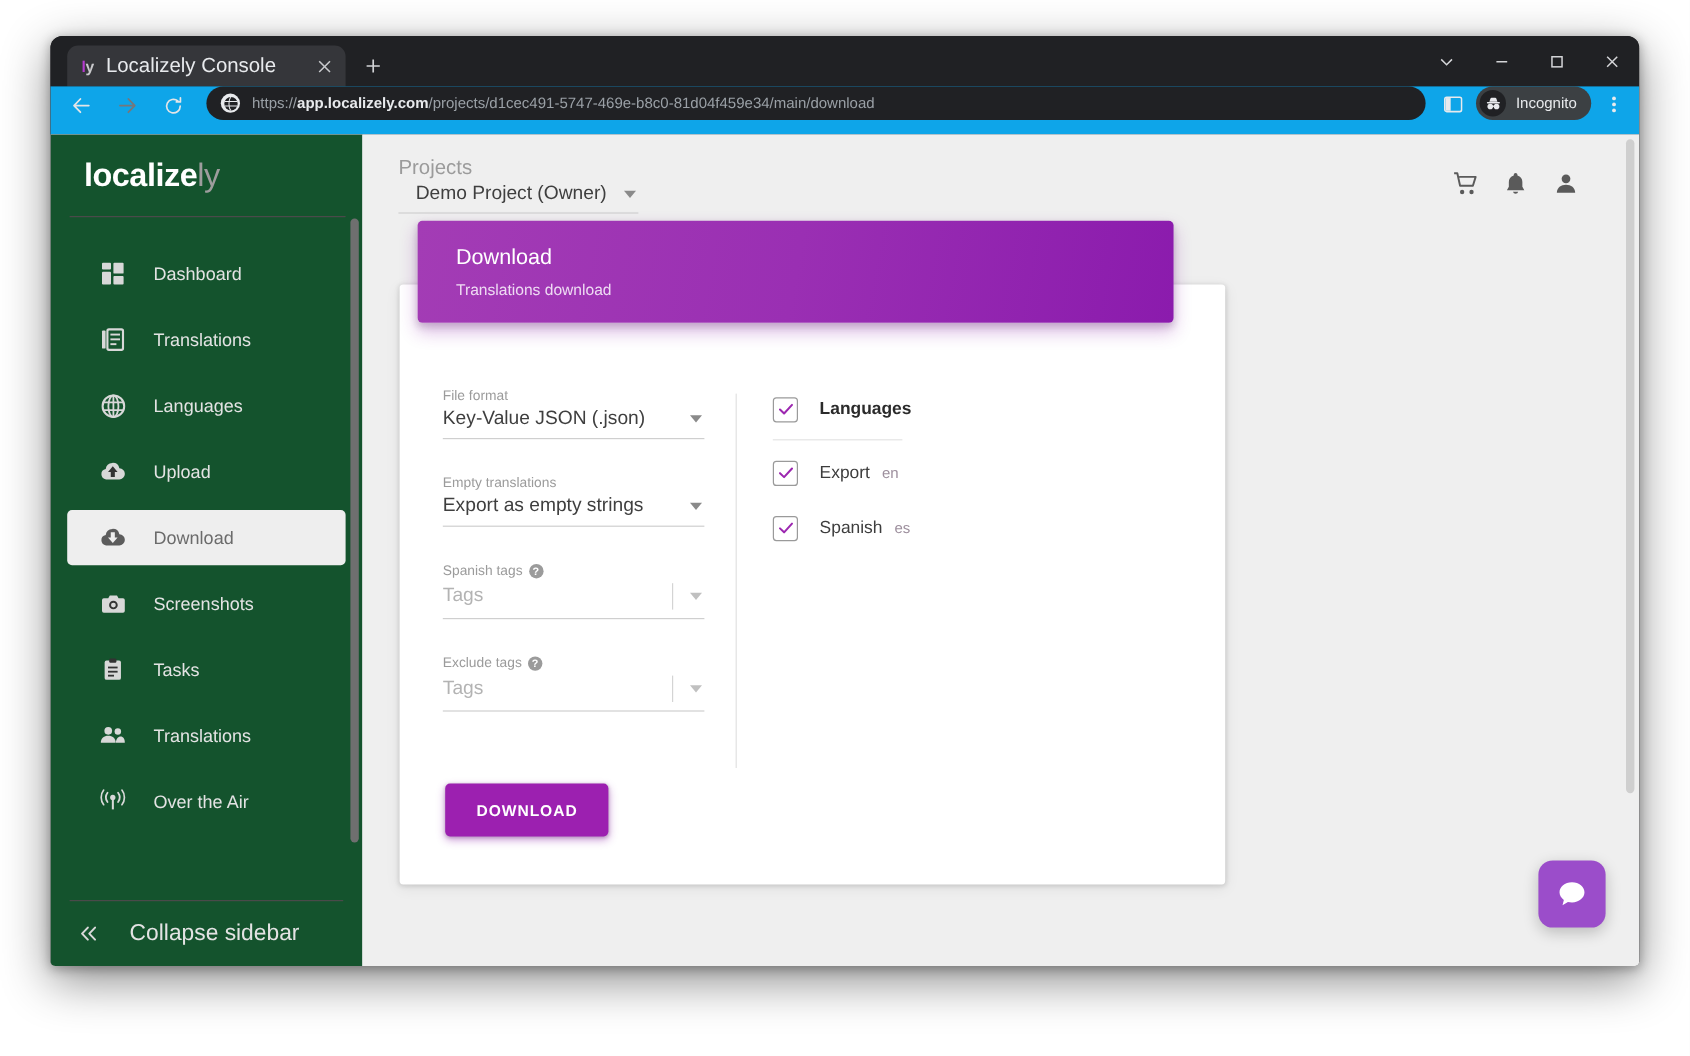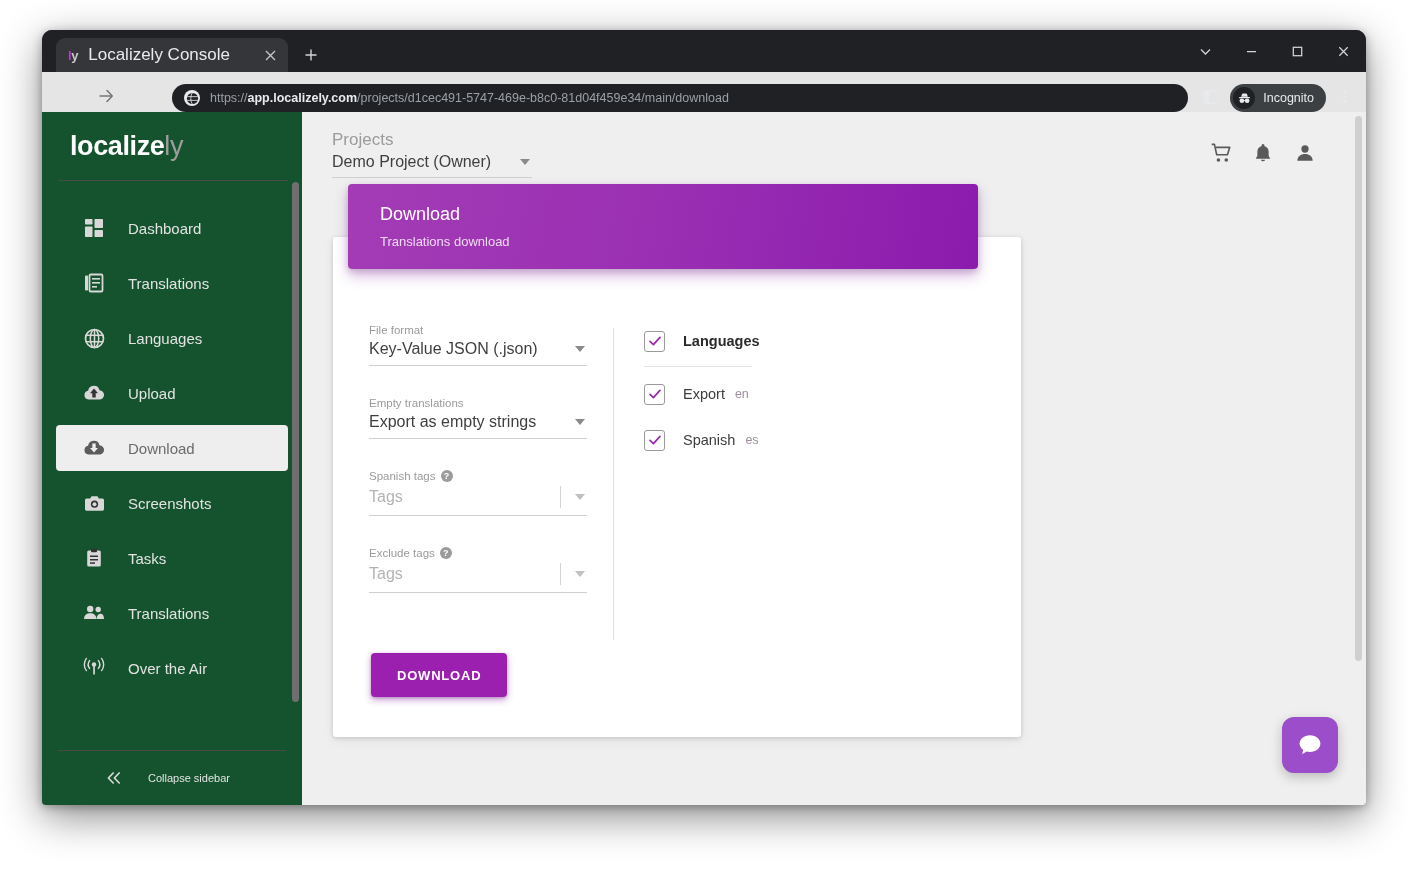--- a/index.html
+++ b/index.html
@@ -66,22 +66,22 @@
   }
   .winbtn {
     width: 46px; height: 42px;
     display:flex;align-items:center;justify-content:center;
     color:#d4d5d8;
   }
 
   
   #toolbar {
     position: absolute; left:0; top:42px; width:100%; height:40px;
-    background:#e5e5e5;
-    display:flex; align-items:flex-end;
+    background:#0ea5e9;
+    display:flex; align-items:flex-start;
   }
   .navbtn {
     width: 32px; height: 32px; margin-left: 6px;
     display:flex;align-items:center;justify-content:center;
     color:#e4e5e7;
   }
   .navbtn:first-child { margin-left: 10px; }
   .navbtn.disabled { color:#76777a; }
   #omnibox {
     flex:1;
@@ -180,22 +180,22 @@
     color:#d8d8d8;
   }
   .nav-item.active .nav-icon { color:#5c5c5c; }
   .nav-gap { height: 9px; }
   #sidebar-footer {
     position:absolute; left:0; bottom:0; width:100%;
   }
   #footer-rule { height:1px; background:#4a4a4a; margin:0 16px; }
   #collapse-item {
     display:flex;align-items:center;
-    height:54px; padding-left:60px;
-    color:#e3e3e3; font-size:11px;
+    height:54px; padding-left:20px;
+    color:#e3e3e3; font-size:19px;
   }
   #collapse-item .nav-icon {
     width:24px;height:24px;margin-right:22px;
     display:flex;align-items:center;justify-content:center;
     color:#d8d8d8;
   }
   #sidebar-scroll {
     position:absolute; right: 3px; top: 70px;
     width: 7px; height: 520px;
     background:#6f6f6f;
@@ -216,20 +216,21 @@
   }
   #project-select {
     display:flex; flex-direction:column;
     width: 200px; padding-bottom: 6px;
   }
   #project-label { font-size:17px; color:#9b9b9b; margin-bottom:3px; }
   #project-row {
     display:flex; align-items:center;
     border-bottom: 1px solid #cfcfcf;
     padding-bottom: 6px;
+    text-align: center;
   }
   #project-value { font-size:16px; color:#3f3f3f; flex:1; }
   #topbar-actions {
     margin-left:auto; display:flex; align-items:center;
     padding-bottom: 10px;
   }
   .topicon {
     width: 42px; height:42px;
     display:flex;align-items:center;justify-content:center;
     color:#5a5a5a;

